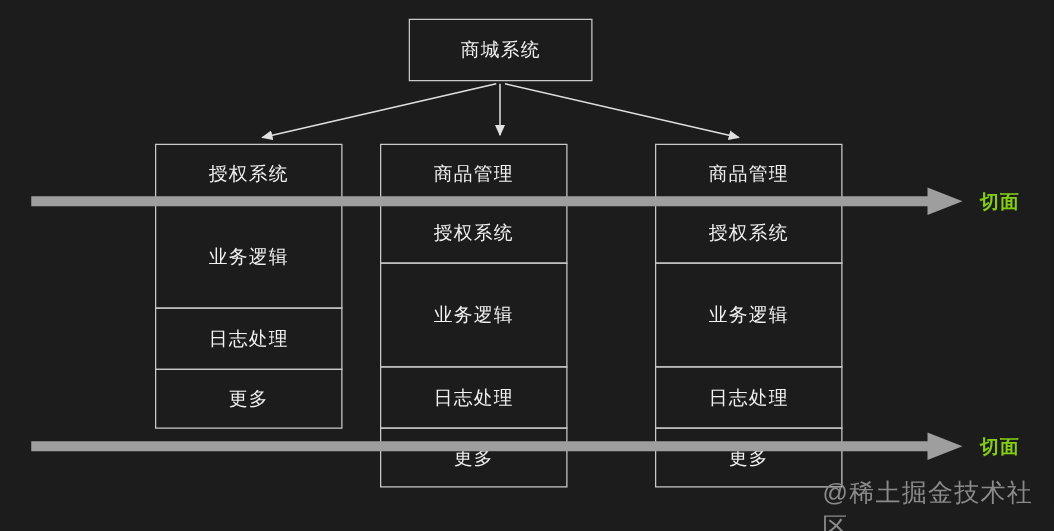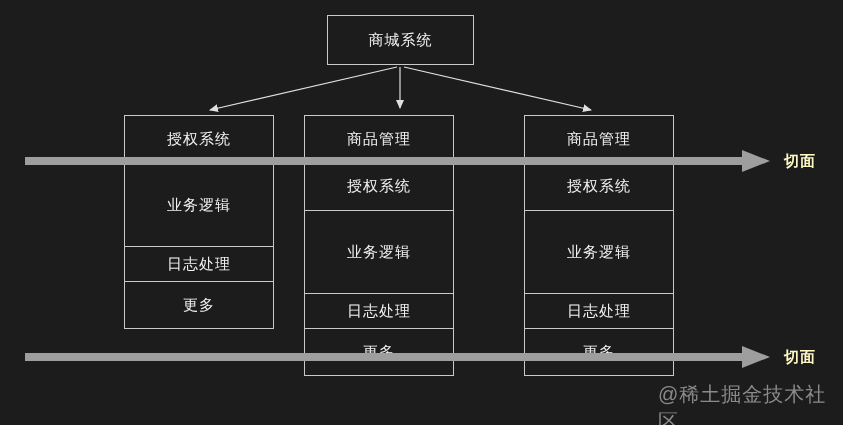--- a/index.html
+++ b/index.html
@@ -18,29 +18,29 @@
     font-size:15px;letter-spacing:1px;color:var(--text);
     background:transparent;
   }
   .root-box{position:absolute;left:327px;top:15px;width:147px;height:50px;}
   .column{position:absolute;top:115px;width:150px;}
   .column .box{width:150px;margin-top:-1px;}
   .column .box:first-child{margin-top:0;}
   .h-header{height:48px;}
   .h-auth{height:49px;}
   .h-logic{height:84px;}
-  .h-log{height:36px;}
+  .h-log{height:50px;}
   .h-more{height:48px;}
   .overlay{position:absolute;left:0;top:0;pointer-events:none;z-index:5;}
   .connector{stroke:var(--connector);stroke-width:1.2;}
   .connector-fill{fill:var(--connector);}
   .aspect-poly{fill:var(--arrow);}
   .aspect-label{
     position:absolute;left:784px;font-size:15px;font-weight:bold;
-    color:#fef9c3;letter-spacing:1px;z-index:6;
+    color:#84cc16;letter-spacing:1px;z-index:6;
   }
   .aspect-label-1{top:152px;}
   .aspect-label-2{top:348px;}
   .watermark{
     position:absolute;left:658px;top:381px;font-size:20px;
     color:var(--watermark);letter-spacing:1px;z-index:6;
   }
 </style>
 </head>
 <body>

